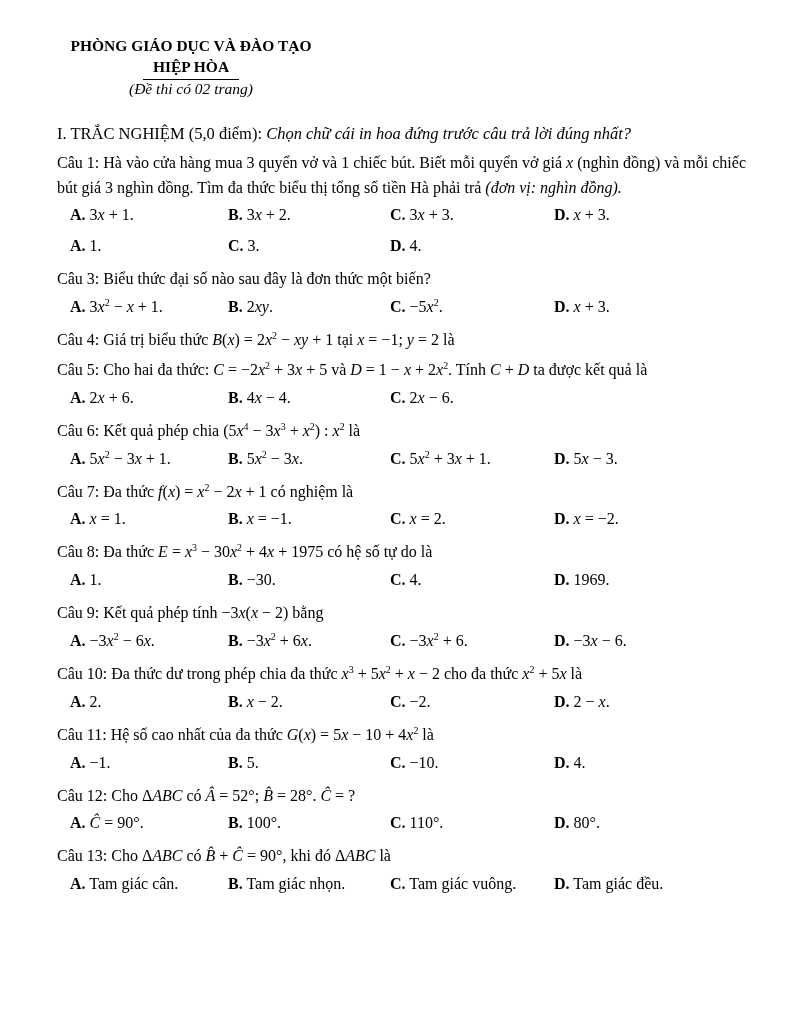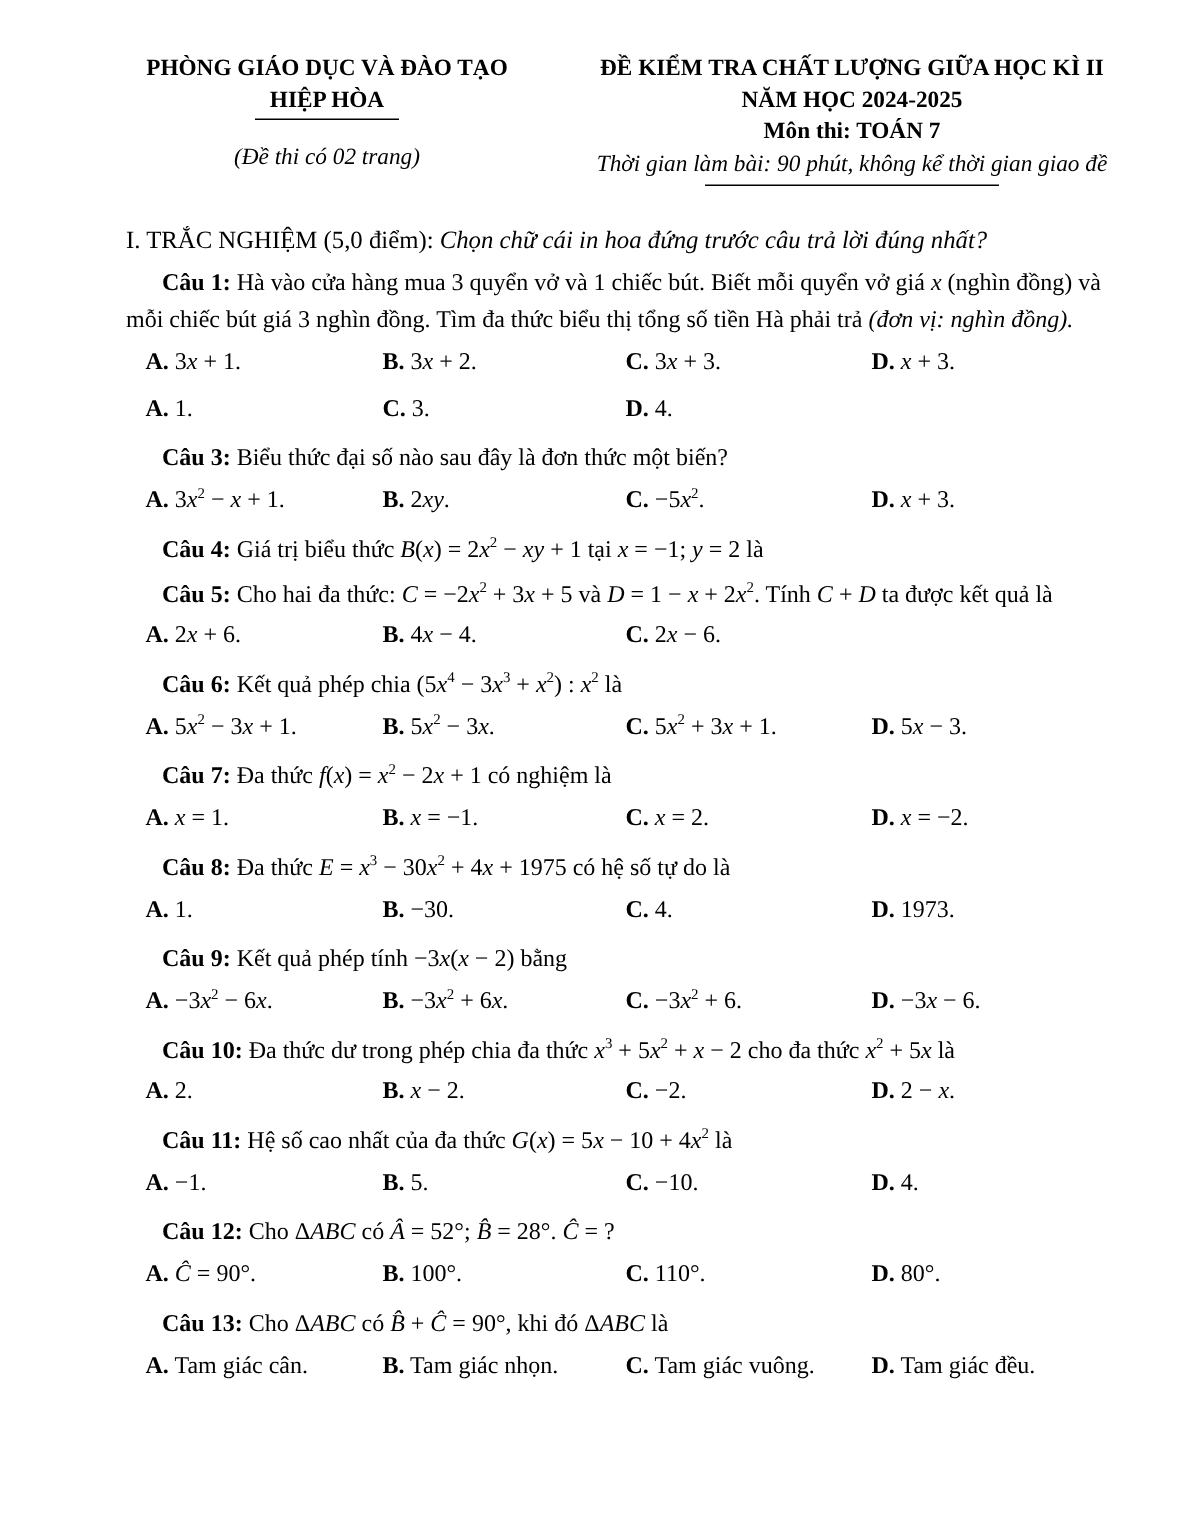--- a/index.html
+++ b/index.html
@@ -1,64 +1,57 @@
 <!DOCTYPE html>
 <html lang="vi"><head>
 <meta charset="utf-8">
 <style>
   html,body{margin:0;padding:0;}
   body{
     width:792px;height:1024px;background:#ffffff;color:#000;
     font-family:"Liberation Serif","DejaVu Serif",serif;
     font-size:16px;overflow:hidden;
   }
-  .page{padding:36px 34px 0 84px;box-sizing:border-box;width:792px;}
+  .page{padding:36px 34px 0 57px;box-sizing:border-box;width:792px;}
 
   
   .header{display:flex;align-items:flex-start;}
   .header-left{width:268px;text-align:center;flex:none;}
   .header-right{flex:1;text-align:center;margin-left:26px;}
   .hb{font-weight:bold;font-size:15.5px;line-height:1.35;}
   .school-underline{display:inline-block;border-bottom:1.5px solid #000;padding:0 10px 1px;}
-  .doc-note{font-style:italic;font-size:15.5px;margin-top:16px;}
+  .doc-note{font-style:italic;font-size:15.5px;}
   .time-line{font-style:italic;font-size:15.5px;line-height:1.4;}
   .time-rule{width:196px;border:0;border-top:1.3px solid #000;margin:3px auto 0;}
 
   
   .section-title{margin:24px 0 2px;font-size:16.5px;font-weight:normal;line-height:1.45;}
   .section-title .it{font-style:italic;}
 
   
   .stmt{margin:5px 0 0;line-height:1.55;}
-  .qlabel{font-weight:bold;margin-left:24px;}
+  .qlabel{font-weight:normal;}
   .options{display:grid;grid-template-columns:158px 162px 164px 1fr;padding:3px 0 4px 13px;margin:0;}
   .opt{line-height:1.5;white-space:nowrap;}
   .olabel{font-weight:bold;}
   .math i{font-style:italic;}
   sup{font-size:0.62em;line-height:0;vertical-align:super;}
   em{}
 </style>
 </head>
 <body>
 
 <div class="page">
 
   <div class="header">
     <div class="header-left">
       <div class="hb">PHÒNG GIÁO DỤC VÀ ĐÀO TẠO</div>
       <div class="hb"><span class="school-underline">HIỆP HÒA</span></div>
       <div class="doc-note">(Đề thi có 02 trang)</div>
     </div>
-    <div class="header-right">
-      <div class="hb">ĐỀ KIỂM TRA CHẤT LƯỢNG GIỮA HỌC KÌ II</div>
-      <div class="hb">NĂM HỌC 2024-2025</div>
-      <div class="hb">Môn thi: TOÁN 7</div>
-      <div class="time-line">Thời gian làm bài: 90 phút, không kể thời gian giao đề</div>
-      <hr class="time-rule">
-    </div>
   </div>
 
   <div class="section-title">
     <span>I. TRẮC NGHIỆM (5,0 điểm):</span>
     <span class="it">Chọn chữ cái in hoa đứng trước câu trả lời đúng nhất?</span>
   </div>
 
   <main id="questions">
   <section class="question">
     <p class="stmt">
@@ -141,21 +134,21 @@
 
   <section class="question">
     <p class="stmt">
       <b class="qlabel">Câu 8:</b>
       <span class="qtext">Đa thức <span class="math"><i>E</i> = <i>x</i><sup>3</sup> − 30<i>x</i><sup>2</sup> + 4<i>x</i> + 1975</span> có hệ số tự do là</span>
     </p>
     <div class="options">
       <div class="opt"><b class="olabel">A.</b> <span class="otext">1.</span></div>
       <div class="opt"><b class="olabel">B.</b> <span class="otext"><span class="math">−30</span>.</span></div>
       <div class="opt"><b class="olabel">C.</b> <span class="otext">4.</span></div>
-      <div class="opt"><b class="olabel">D.</b> <span class="otext">1973.</span></div>
+      <div class="opt"><b class="olabel">D.</b> <span class="otext">1969.</span></div>
     </div>
   </section>
 
   <section class="question">
     <p class="stmt">
       <b class="qlabel">Câu 9:</b>
       <span class="qtext">Kết quả phép tính <span class="math">−3<i>x</i>(<i>x</i> − 2)</span> bằng</span>
     </p>
     <div class="options">
       <div class="opt"><b class="olabel">A.</b> <span class="otext"><span class="math">−3<i>x</i><sup>2</sup> − 6<i>x</i></span>.</span></div>

